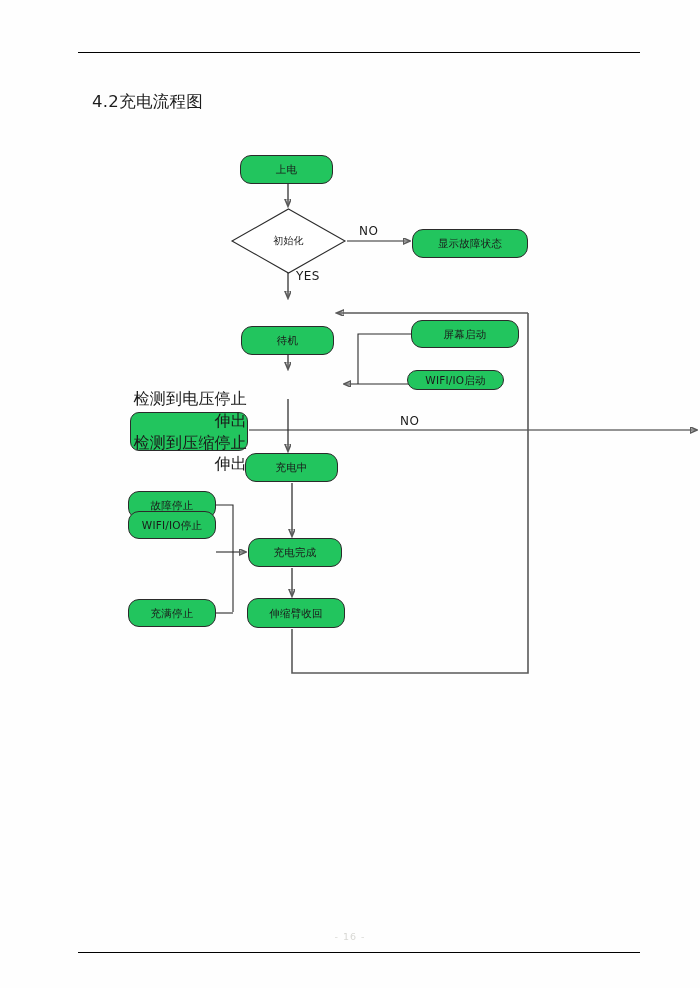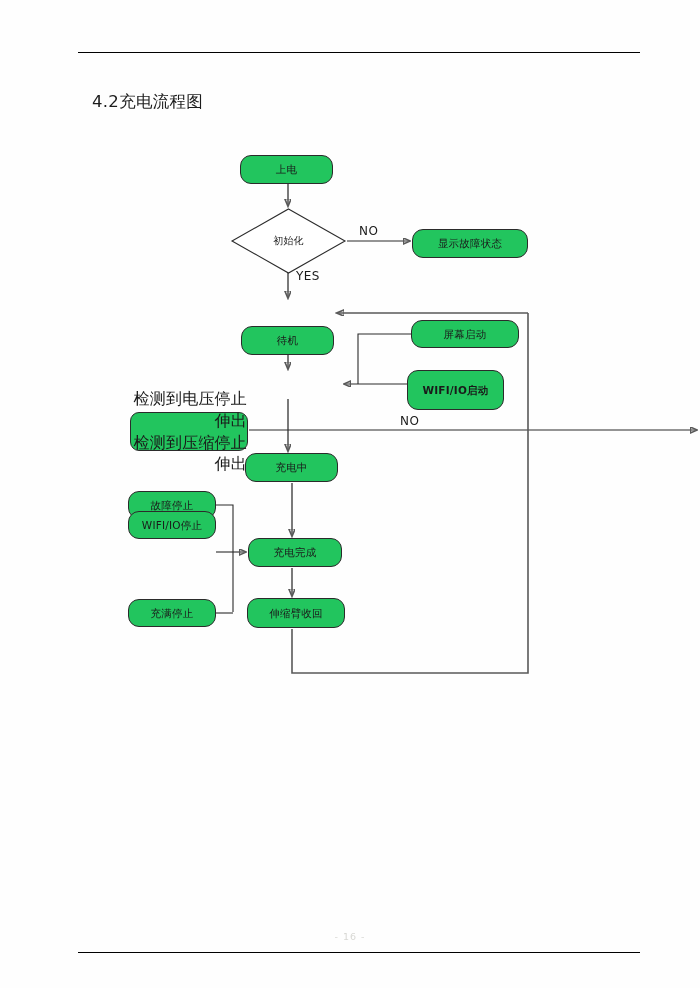--- a/index.html
+++ b/index.html
@@ -190,21 +190,21 @@
       <div class="diamond-label">初始化</div>
     </div>
 
     <div class="node" style="left:412px; top:229px; width:116px; height:29px;">显示故障状态</div>
 
     <div class="node" style="left:241px; top:298px; width:93px; height:29px;margin-top:28px;">待机</div>
 
 
     <div class="node" style="left:411px; top:320px; width:108px; height:28px;">屏幕启动</div>
 
-    <div class="node" style="left:407px; top:370px; width:97px; height:40px;font-weight:bold;">WIFI/IO启动</div>
+    <div class="node" style="left:407px; top:370px; width:97px; height:20px;">WIFI/IO启动</div>
 
     <div class="node two-line" style="left:130px; top:412px; width:118px; height:39px;">检测到电压停止伸出
 检测到压缩停止伸出</div>
 
     <div class="node" style="left:245px; top:453px; width:93px; height:29px;">充电中</div>
 
     <div class="node" style="left:128px; top:491px; width:88px; height:28px;">故障停止</div>
 
     <div class="node" style="left:128px; top:511px; width:88px; height:28px;">WIFI/IO停止</div>
 

